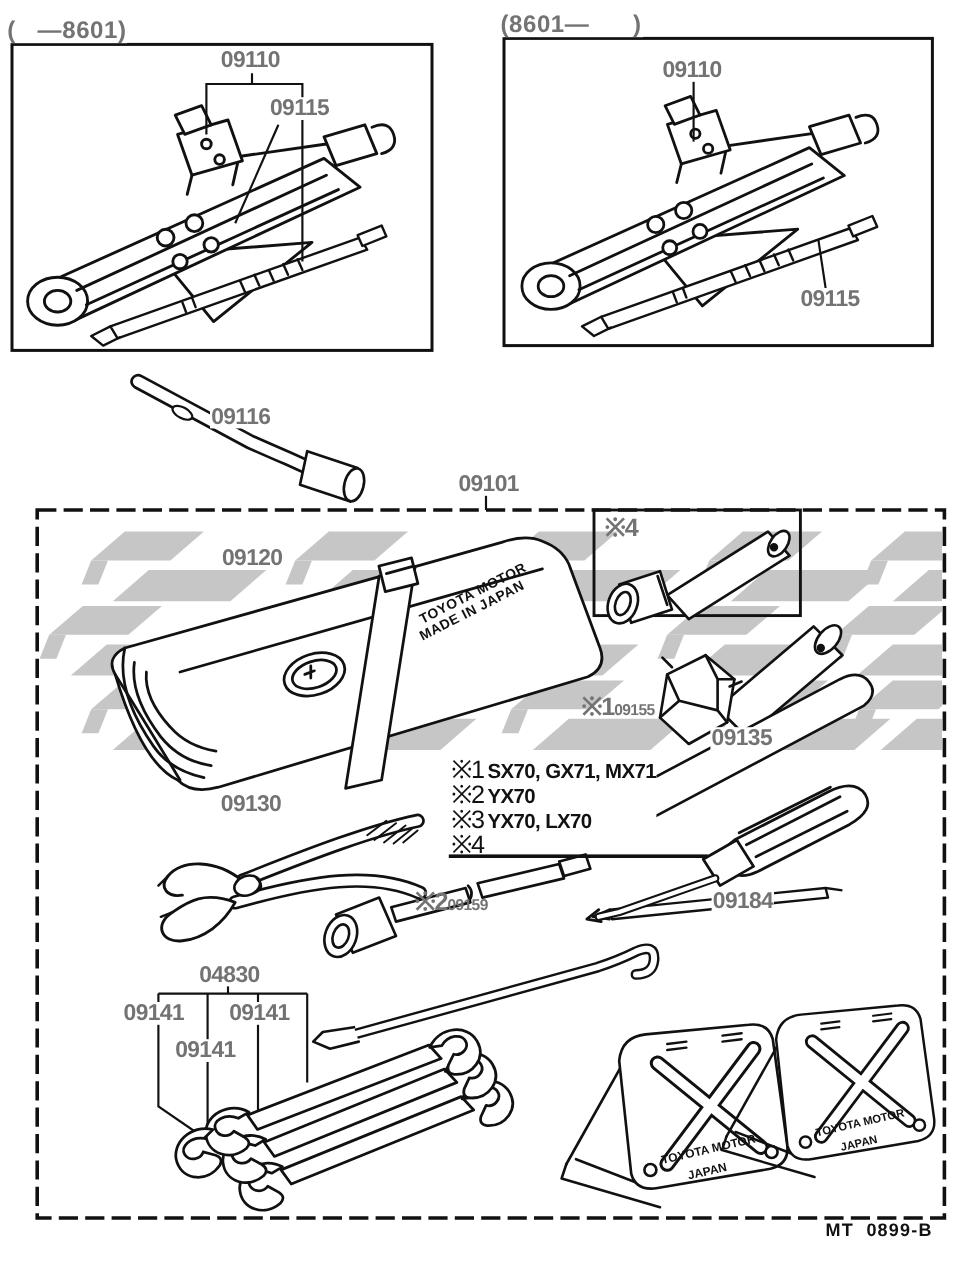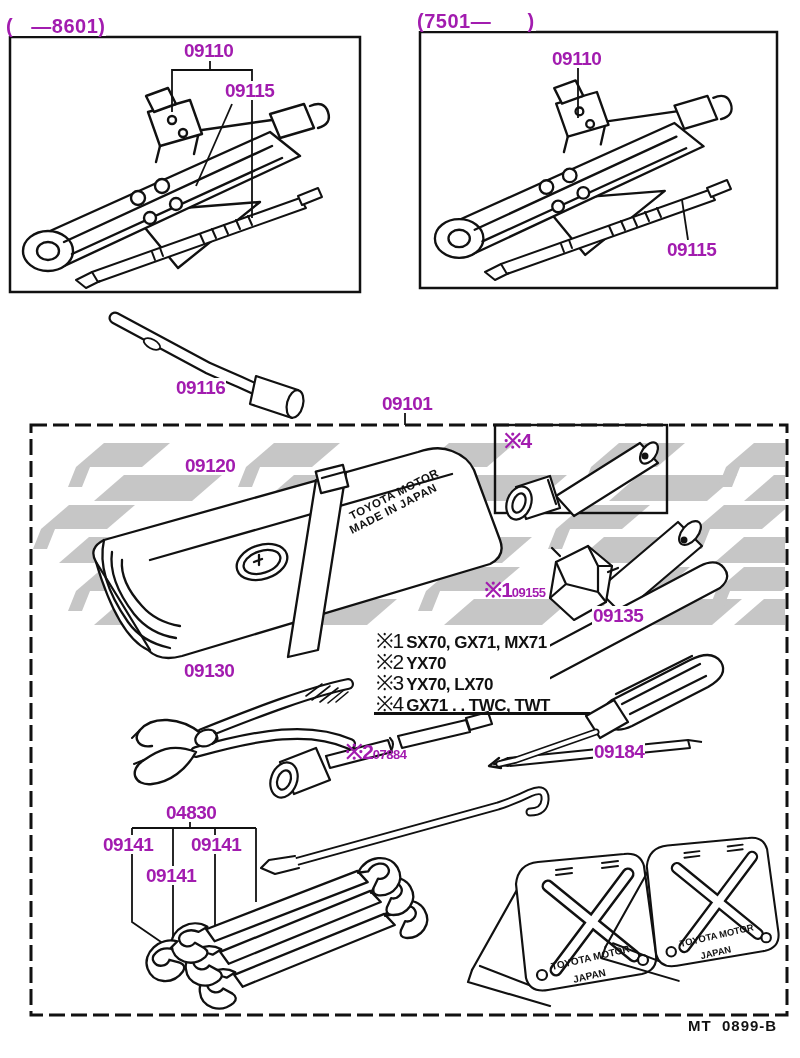--- a/index.html
+++ b/index.html
@@ -1,20 +1,20 @@
 <!DOCTYPE html>
 <html><head>
 <meta charset="utf-8">
 <style>
   html,body{margin:0;padding:0;background:#fff;}
   #canvas{position:relative;width:800px;height:1058px;background:#fff;overflow:hidden;
           font-family:"Liberation Sans",sans-serif;color:#111;}
   svg{position:absolute;left:0;top:0;}
   .lbl{position:absolute;font-weight:bold;font-size:19px;line-height:1;letter-spacing:-0.5px;
-       color:#a21caf;background:#fff;padding:0 1px;white-space:pre;}
+       color:#737373;background:#fff;padding:0 1px;white-space:pre;}
   .period{font-size:20px;letter-spacing:0.5px;}
   .mk{font-size:21px;letter-spacing:-1px;}
   .note-row{display:flex;align-items:baseline;height:21px;}
   .note-row .mk{font-size:21px;margin-right:3px;}
   .note-row .nt{font-size:17px;font-weight:bold;letter-spacing:-0.5px;}
   #notes{position:absolute;left:376px;top:626px;background:#fff;}
   #notes-underline{position:absolute;left:374px;top:712px;width:216px;height:3px;background:#111;}
   .combo .num{font-size:13px;}
   #footer-code{position:absolute;left:688px;top:1017px;font-weight:bold;font-size:15px;
                letter-spacing:1px;white-space:pre;text-align:center;}
@@ -248,29 +248,29 @@
     <path transform="translate(158,952) rotate(-34)" fill="#fff" stroke="#111" stroke-width="2.3" d="M22,2 C10,-12 -14,-8 -18,8 C-22,24 -6,36 10,30 C14,28 15,25 12,21 L5,13 C-1,17 -9,13 -9,6 C-9,-1 3,-4 12,4 Z"></path>
   </g>
 
   <g>
     <use href="#chock" transform="translate(496,854)"></use>
     <use href="#chock" transform="translate(628,838) scale(0.94)"></use>
   </g>
 </svg>
 
 <div class="lbl period" style="left:5px;top:16px;">(   —8601)</div>
-<div class="lbl period" style="left:416px;top:11px;">(7501—      )</div>
+<div class="lbl period" style="left:416px;top:11px;">(8601—      )</div>
 
 <div class="lbl" style="left:183px;top:41px;">09110</div>
 <div class="lbl" style="left:224px;top:81px;">09115</div>
 
 <div class="lbl" style="left:551px;top:49px;">09110</div>
 <div class="lbl" style="left:666px;top:240px;">09115</div>
 
-<div class="lbl" style="left:175px;top:338px;margin-top:40px;">09116</div>
+<div class="lbl" style="left:175px;top:338px;">09116</div>
 <div class="lbl" style="left:381px;top:394px;">09101</div>
 <div class="lbl" style="left:184px;top:456px;">09120</div>
 <div class="lbl mk" style="left:503px;top:430px;background:transparent;">※4</div>
 
 <div class="lbl combo" style="left:474px;top:560px;background:transparent;">
   <span class="mk">※1</span><span class="num">09155</span>
 </div>
 
 <div id="notes">
   <div class="note-row">
@@ -280,30 +280,29 @@
   <div class="note-row">
     <span class="mk">※2</span>
     <span class="nt">YX70</span>
   </div>
   <div class="note-row">
     <span class="mk">※3</span>
     <span class="nt">YX70, LX70</span>
   </div>
   <div class="note-row">
     <span class="mk">※4</span>
-    <span class="nt">GX71 . . TWC, TWT</span>
   </div>
 </div>
 <div id="notes-underline"></div>
 
 <div class="lbl" style="left:592px;top:606px;">09135</div>
 <div class="lbl" style="left:183px;top:661px;">09130</div>
 
 <div class="lbl combo" style="left:335px;top:722px;background:transparent;">
-  <span class="mk">※2</span><span class="num">07884</span>
+  <span class="mk">※2</span><span class="num">09159</span>
 </div>
 
 
 <div class="lbl" style="left:593px;top:742px;">09184</div>
 
 <div class="lbl" style="left:165px;top:803px;">04830</div>
 <div class="lbl" style="left:102px;top:835px;">09141</div>
 <div class="lbl" style="left:190px;top:835px;">09141</div>
 <div class="lbl" style="left:145px;top:866px;">09141</div>
 

